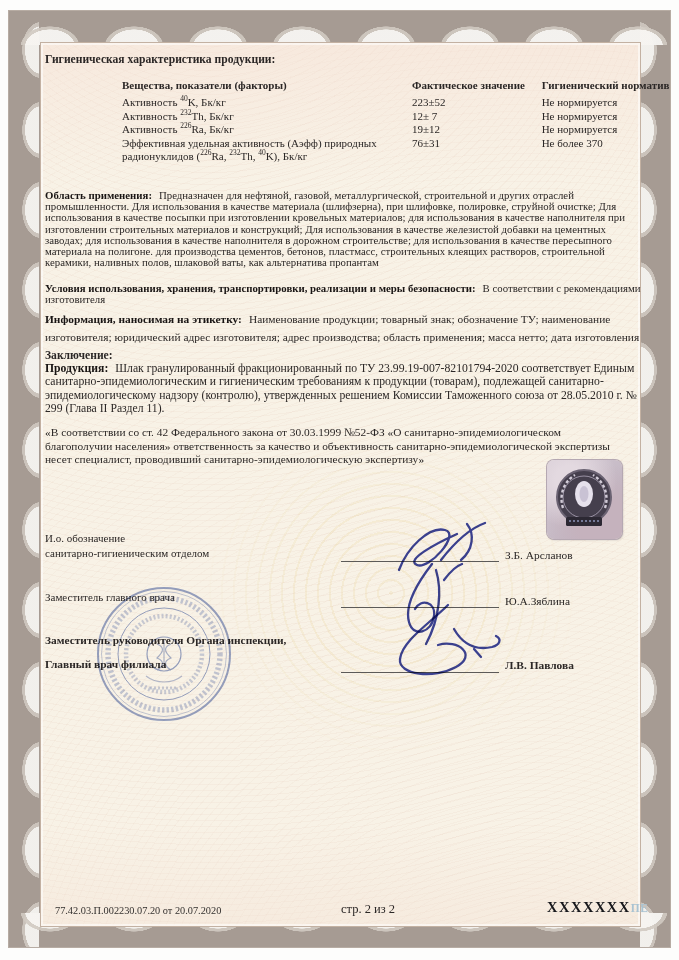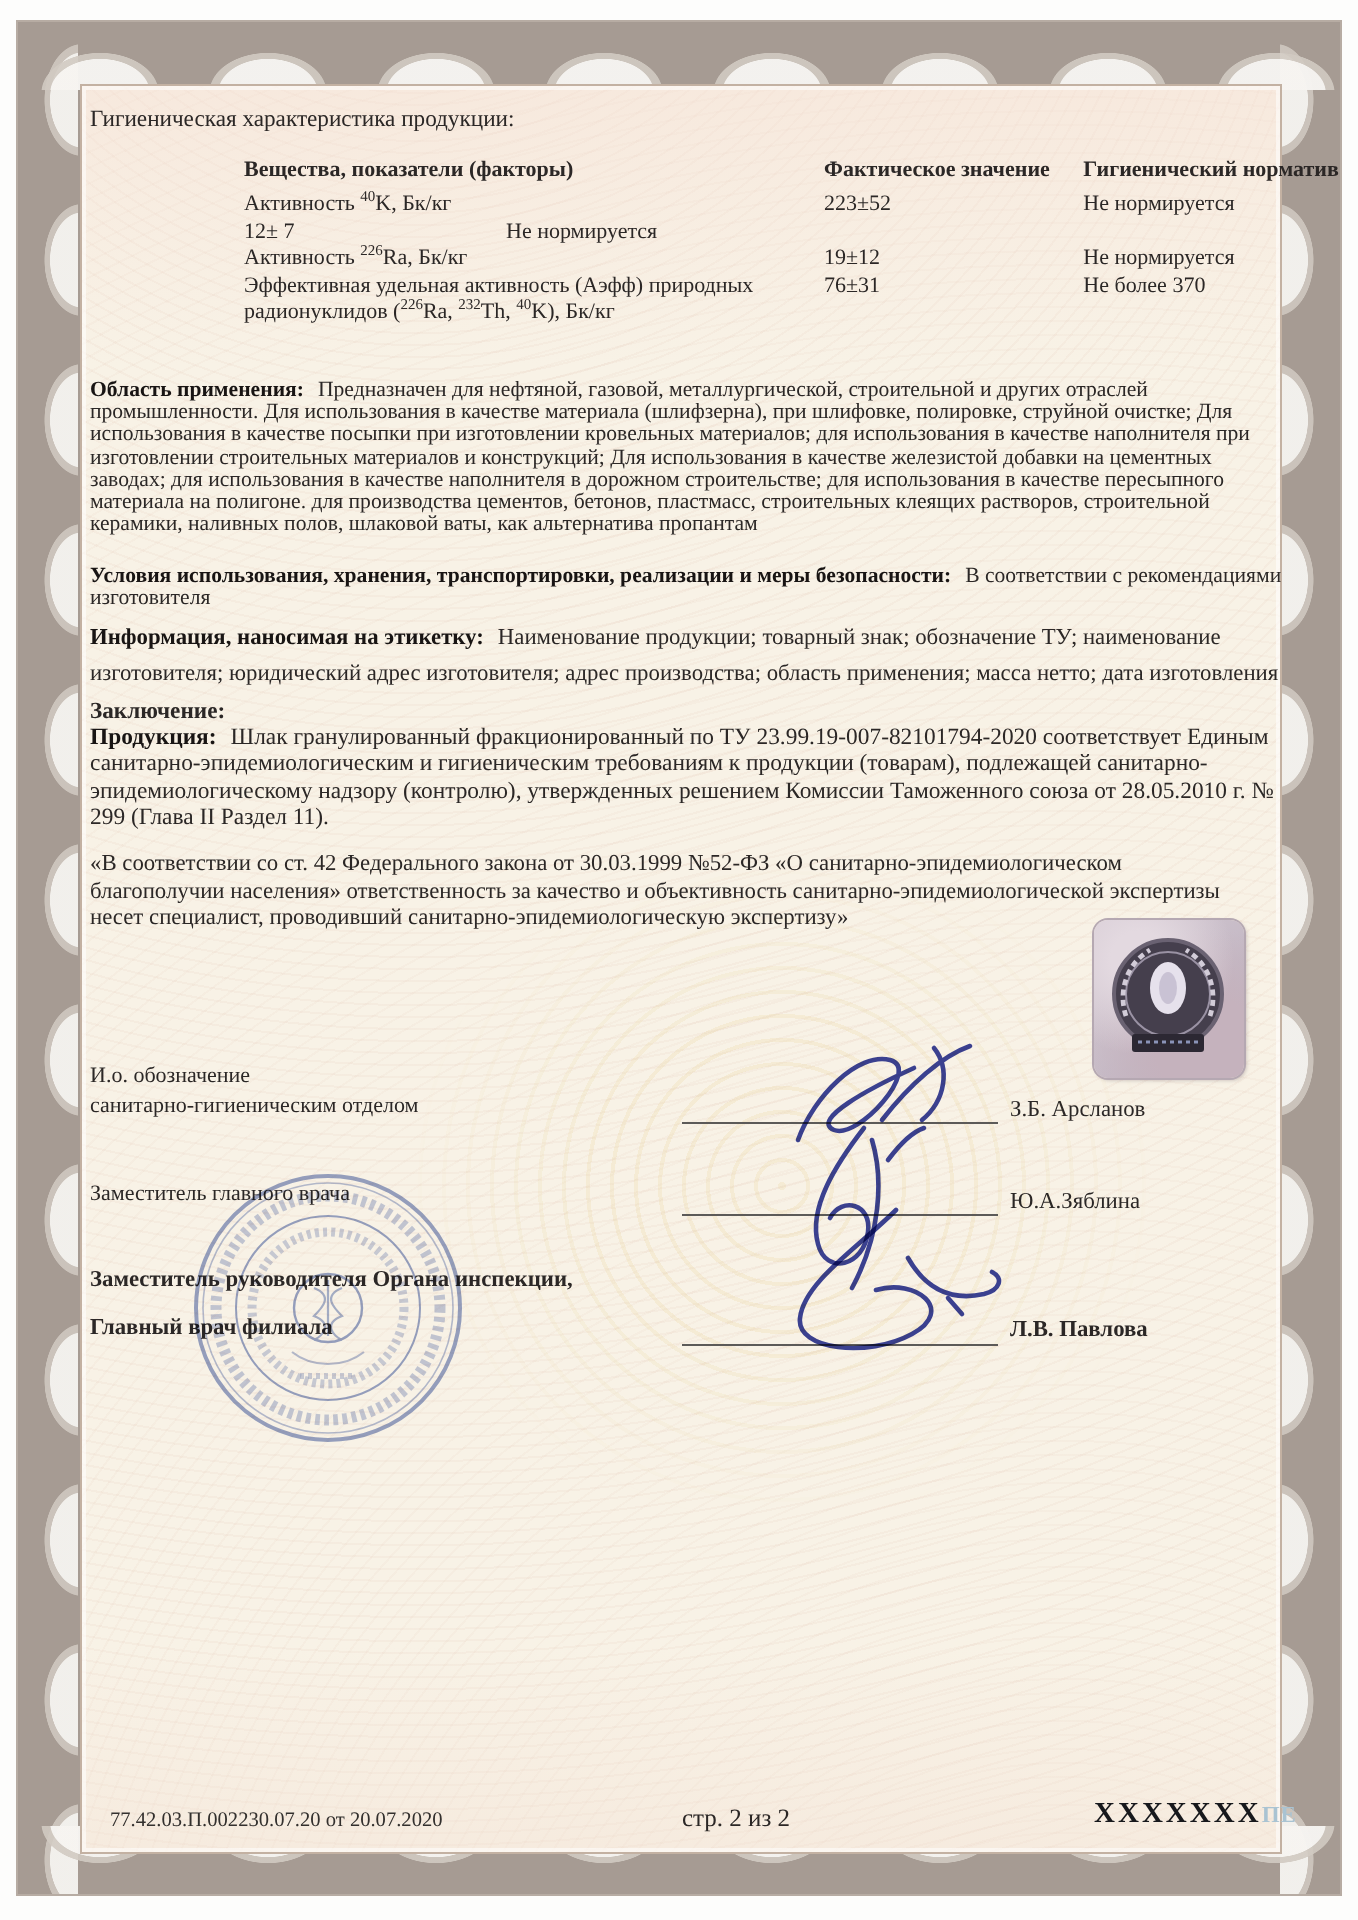--- a/index.html
+++ b/index.html
@@ -23,21 +23,21 @@
       repeating-radial-gradient(circle at 82% 118%, rgba(208,158,138,.06) 0 1px, rgba(0,0,0,0) 1px 7px),
       #f8f2e6;
     border:1px solid #c3b1a2; box-shadow:0 0 0 2px rgba(255,255,255,.55) inset;}
   #rosette{position:absolute;left:160px;top:385px;width:380px;height:330px;
     background:repeating-radial-gradient(circle at 50% 50%, rgba(226,198,108,.14) 0 2px, rgba(0,0,0,0) 2px 12px);
     -webkit-mask-image:radial-gradient(ellipse at 50% 50%, #000 0 35%, rgba(0,0,0,0) 72%);
     mask-image:radial-gradient(ellipse at 50% 50%, #000 0 35%, rgba(0,0,0,0) 72%);}
   .abs{position:absolute;}
   b{color:#181413;text-align:right;}
   
-  #title{left:4px;top:10px;font-size:11.6px;font-weight:normal;}
+  #title{left:4px;top:10px;font-size:11.6px;font-weight:bold;}
   
   #char-table{left:40px;top:36px;width:576px;font-size:11px;line-height:13.4px;margin-left:41px;}
   .t-head{display:flex;font-weight:bold;margin-bottom:4px;}
   .t-row{display:flex;}
   .c-name{width:287px;padding-right:6px;}
   .c-val{width:131px;}
   .c-norm{width:158px;}
   sup{font-size:7.5px;line-height:0;}
   
   .para{left:4px;width:596px;text-align:left;}
@@ -86,20 +86,21 @@
         <div class="c-val">Фактическое значение</div>
         <div class="c-norm">Гигиенический норматив</div>
       </div>
       <div>
           <div class="t-row">
             <div class="c-name">Активность <sup>40</sup>K, Бк/кг</div>
             <div class="c-val">223±52</div>
             <div class="c-norm">Не нормируется</div>
           </div>
           <div class="t-row">
+            <div class="c-name">Активность <sup>232</sup>Th, Бк/кг</div>
             <div class="c-val">12± 7</div>
             <div class="c-norm">Не нормируется</div>
           </div>
           <div class="t-row">
             <div class="c-name">Активность <sup>226</sup>Ra, Бк/кг</div>
             <div class="c-val">19±12</div>
             <div class="c-norm">Не нормируется</div>
           </div>
           <div class="t-row">
             <div class="c-name">Эффективная удельная активность (Аэфф) природных радионуклидов (<sup>226</sup>Ra, <sup>232</sup>Th, <sup>40</sup>K),  Бк/кг</div>

